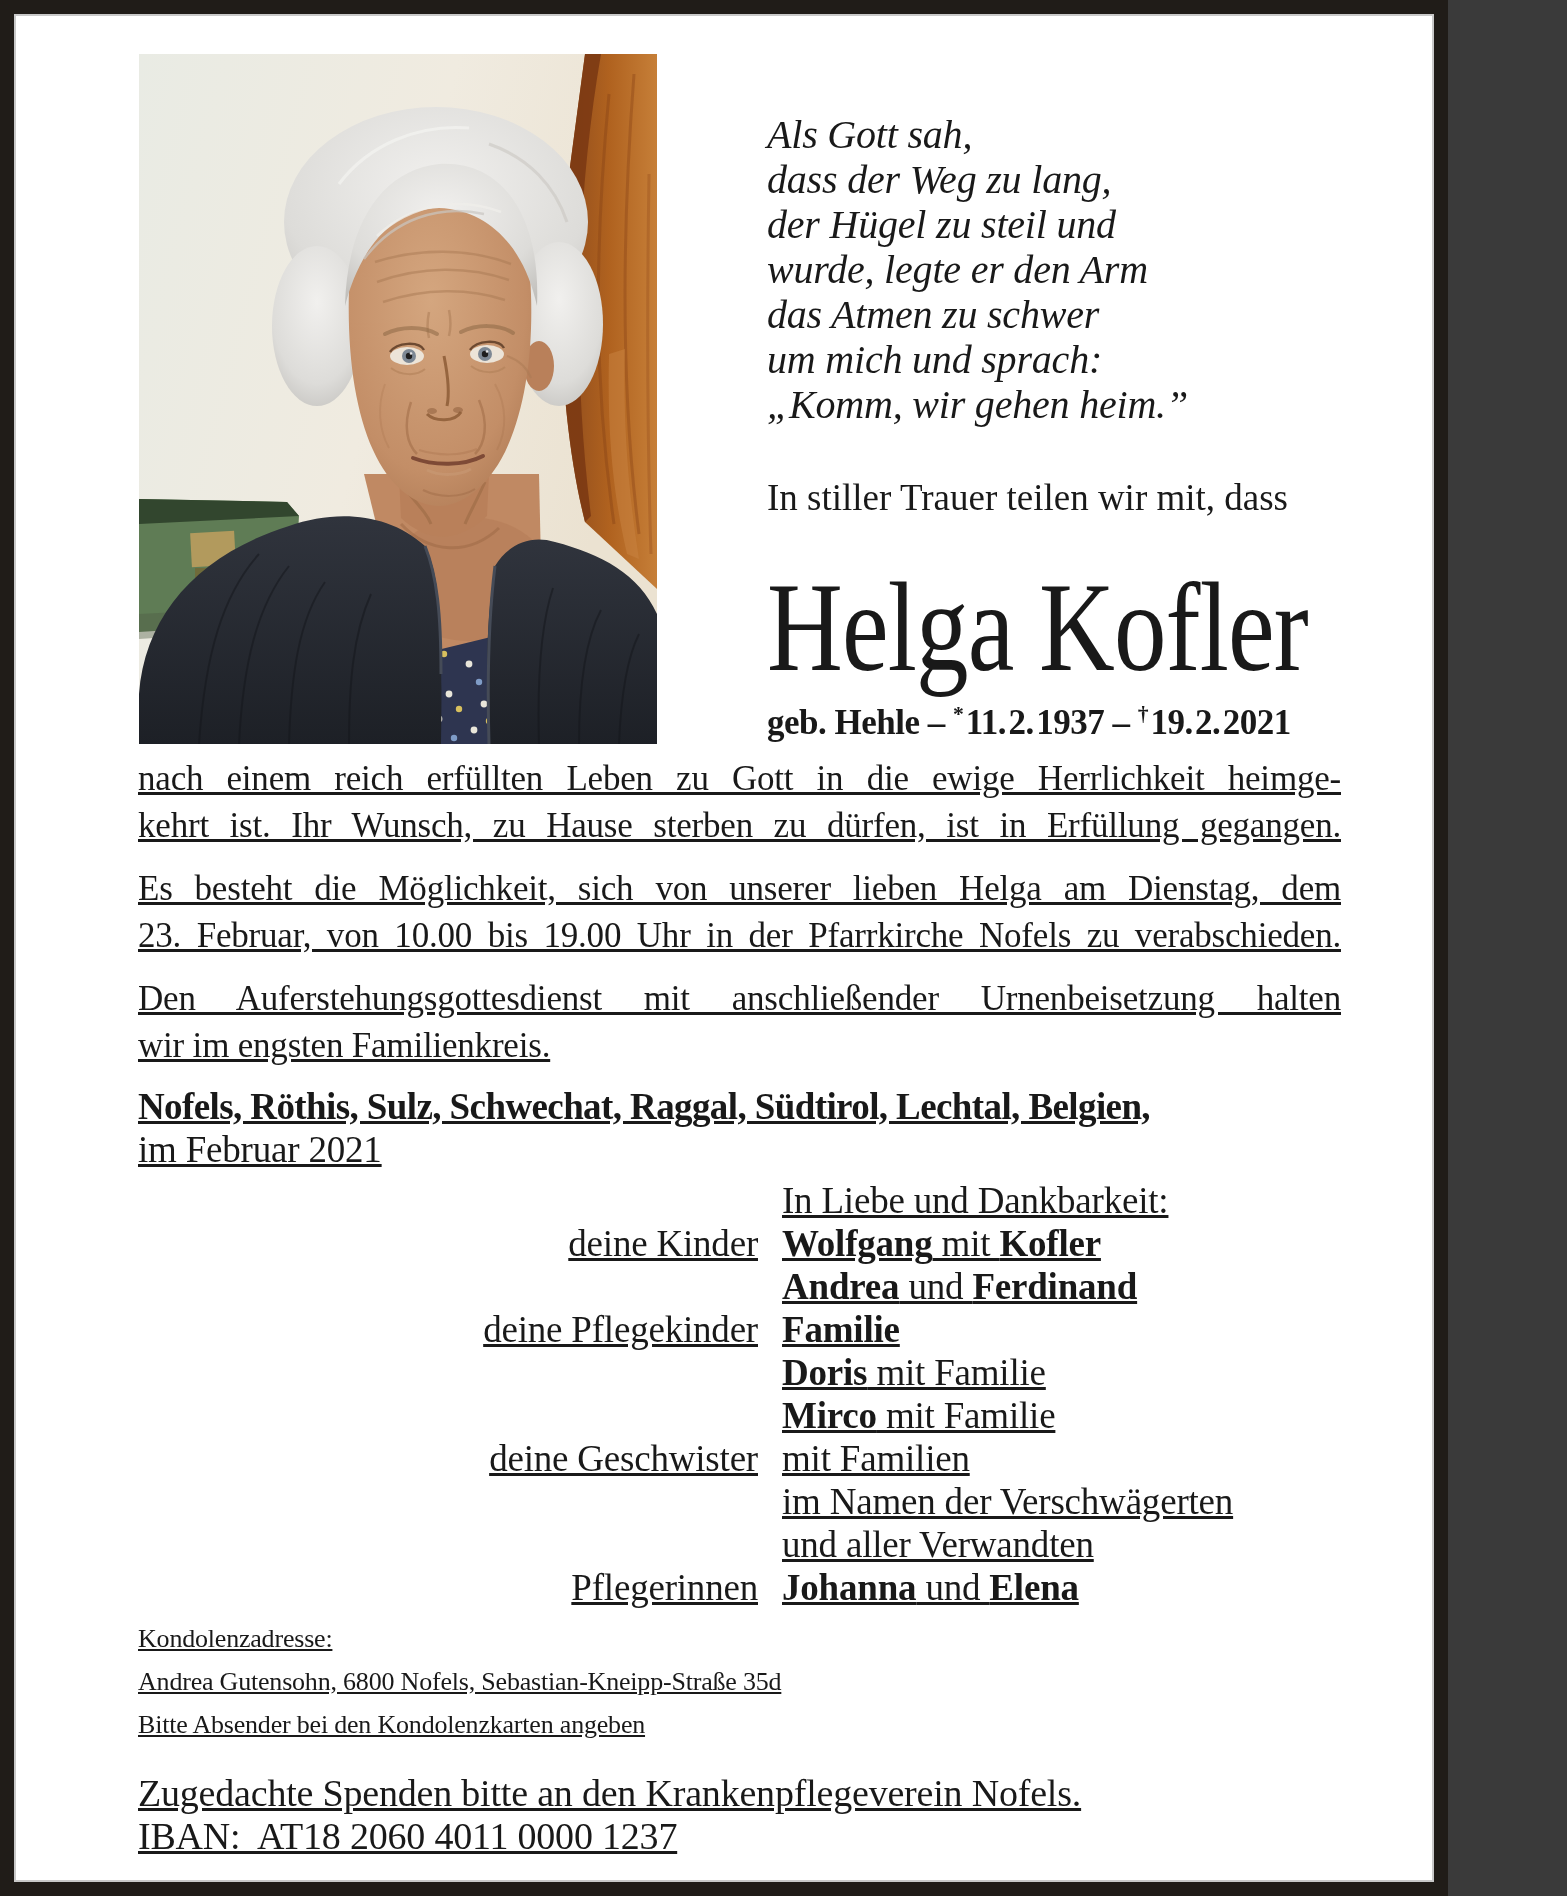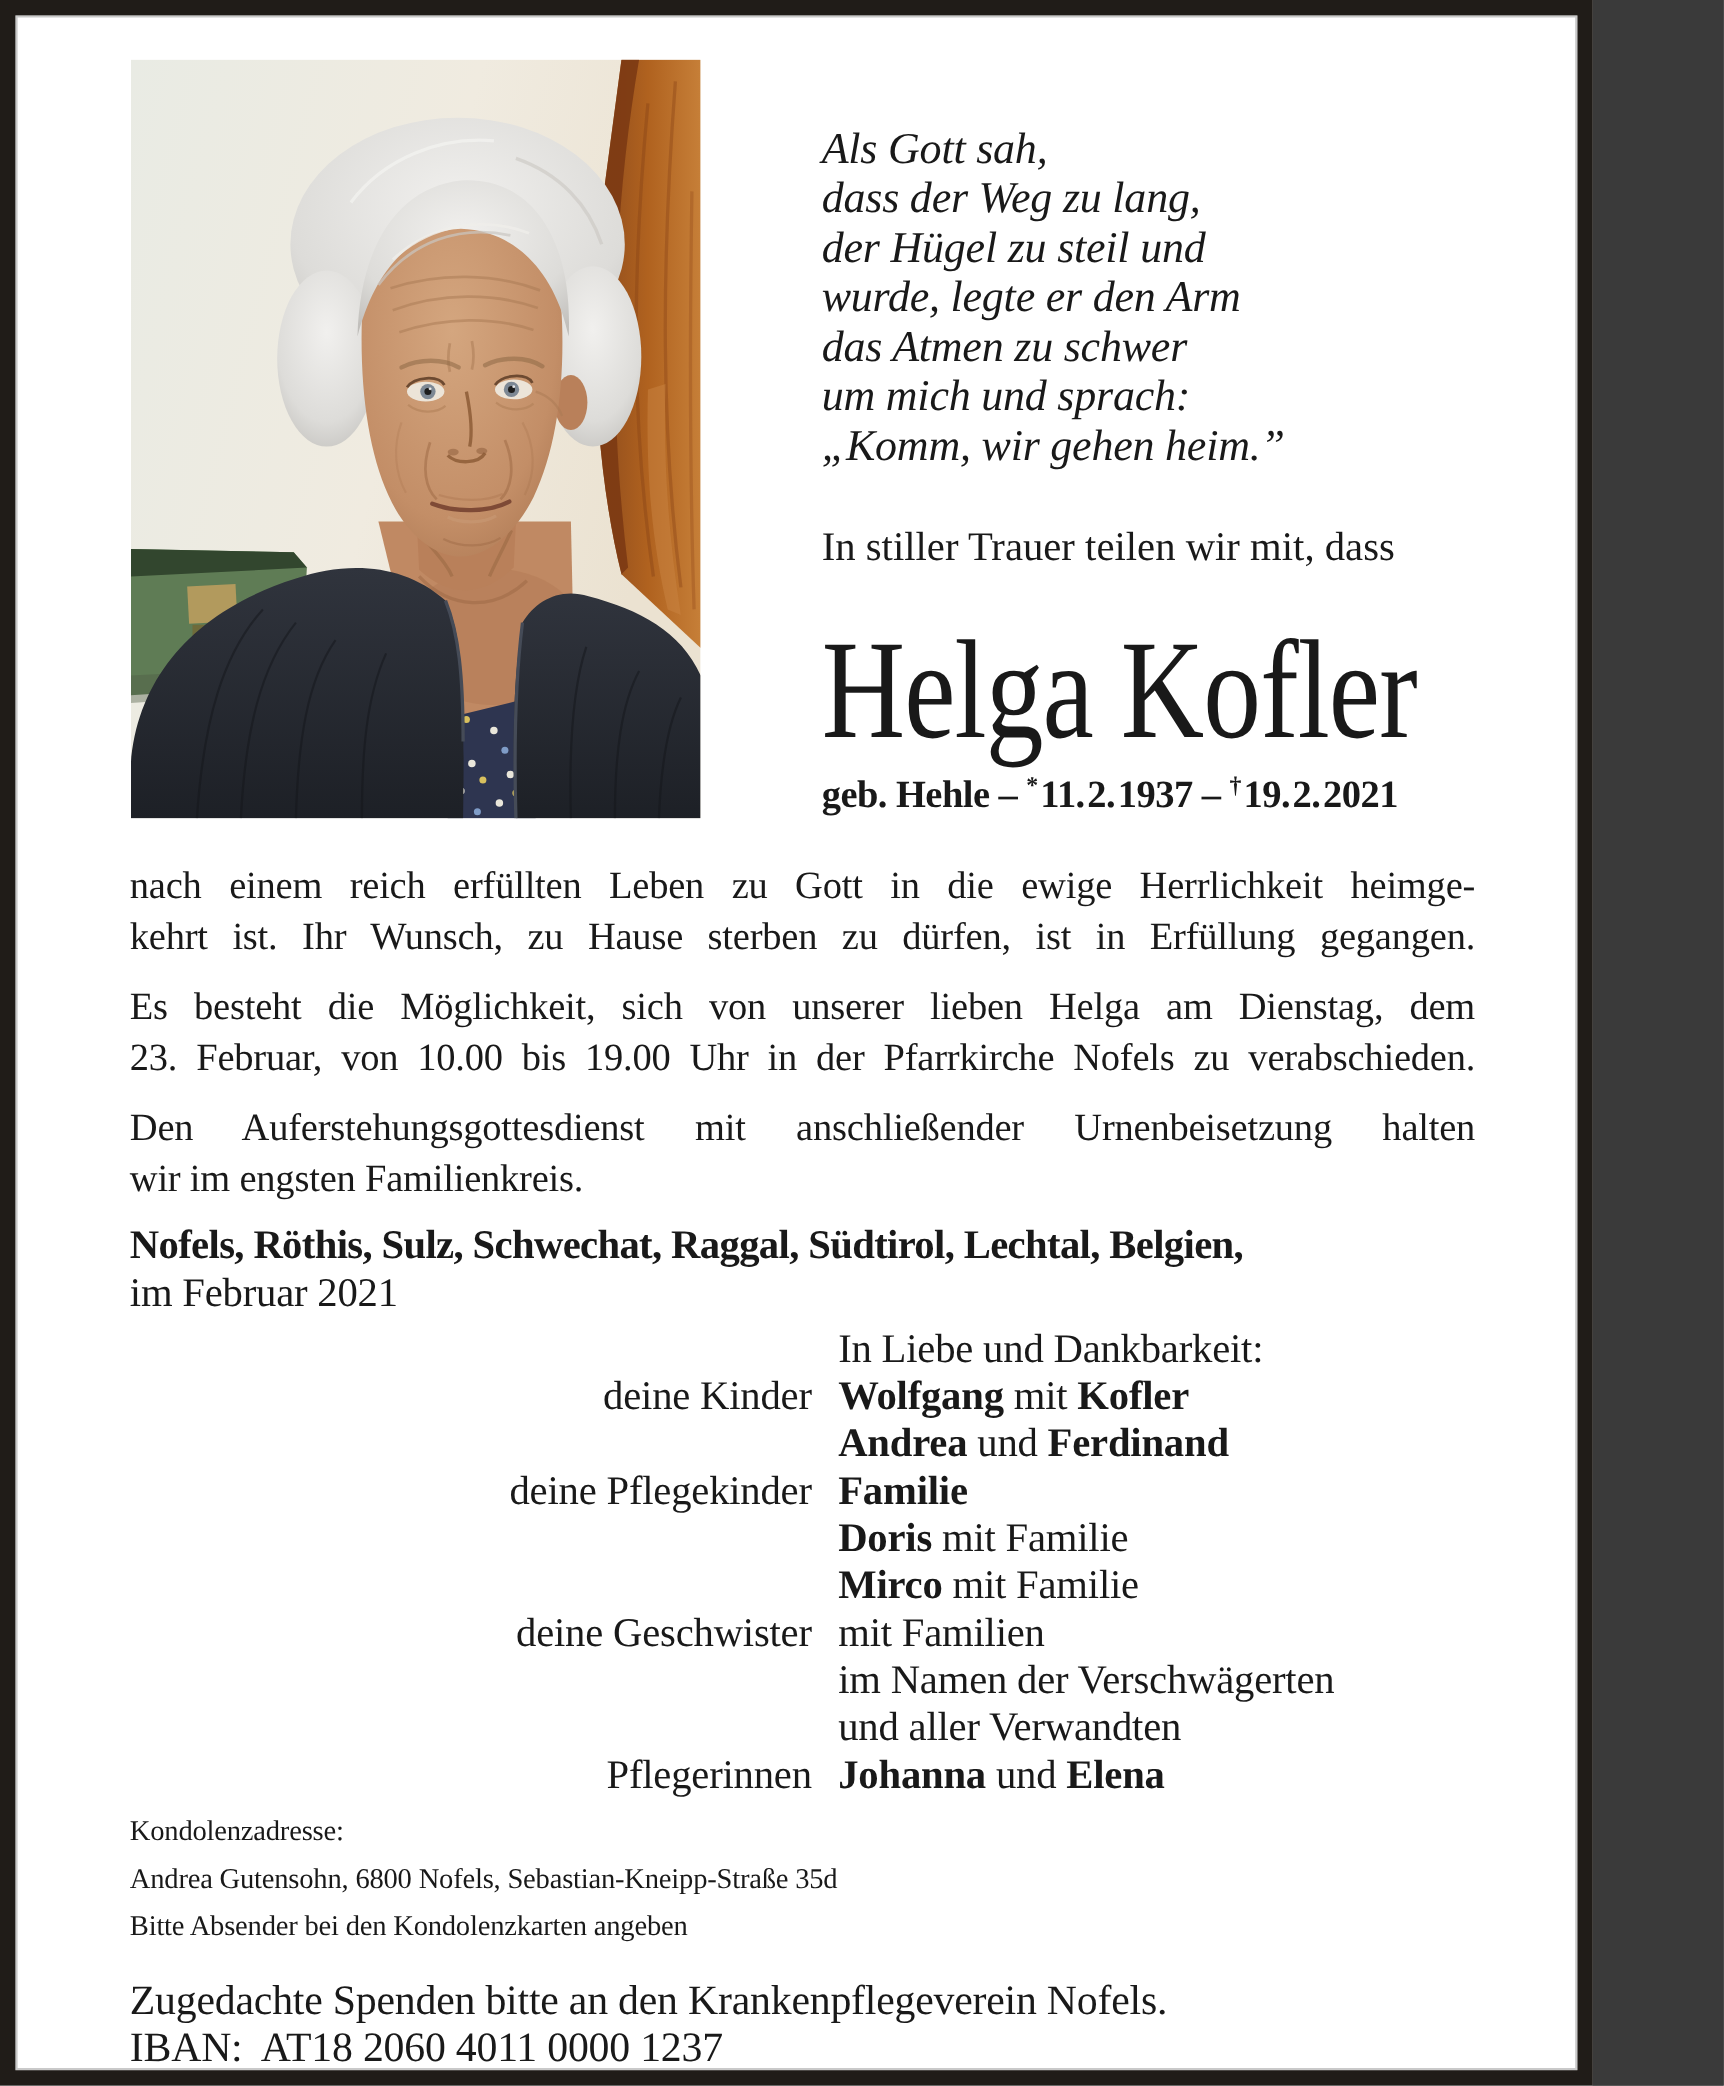--- a/index.html
+++ b/index.html
@@ -3,37 +3,38 @@
 <meta charset="utf-8">
 <style>
   html,body{margin:0;padding:0;background:#3a3a3a;}
   .frame{
     width:1448px;height:1896px;box-sizing:border-box;
     background:#ffffff;border:14px solid #201c18;
     box-shadow: inset 0 0 0 2px #c9c9c9;
     overflow:hidden;position:relative;
     font-family:"Liberation Serif","DejaVu Serif",serif;
     color:#191919;
+    padding-left:20px;
   }
   .page{padding:40px 93px 0 104px;}
   .top-row{display:flex;align-items:flex-start;}
   .photo-wrap{width:518px;height:690px;flex:none;margin-left:1px;overflow:hidden;}
   .photo-wrap svg{display:block;width:518px;height:690px;}
   .right-col{flex:1;margin-left:110px;min-width:0;}
   .poem{margin-top:58px;font-style:italic;font-size:40px;line-height:45px;letter-spacing:-0.2px;}
   .intro{margin-top:48px;font-size:37px;line-height:46px;}
   .name{
     margin-top:40px;font-size:128px;line-height:132px;font-weight:400;
     transform:scaleX(0.82);transform-origin:left center;white-space:nowrap;
     letter-spacing:-1px;
   }
   .geb{margin-top:8px;font-size:35px;line-height:44px;font-weight:700;letter-spacing:-0.5px;white-space:nowrap;}
   .b{font-weight:700;}
   .sup{vertical-align:super;font-size:62%;line-height:0;}
-  .body-block{margin-top:36px;}
+  .body-block{margin-top:10px;text-decoration:underline;}
   .para{font-size:35px;line-height:47px;letter-spacing:-0.2px;margin:0 0 16px 0;}
   .jline{text-align:justify;text-align-last:justify;}
   .jlast{text-align:left;text-align-last:left;}
   .places{margin-top:6px;font-size:37px;line-height:43px;font-weight:700;letter-spacing:-0.6px;white-space:nowrap;}
   .date-line{font-size:37px;line-height:43px;font-weight:400;letter-spacing:-0.2px;}
   .family{margin-top:8px;display:grid;grid-template-columns:620px 1fr;column-gap:24px;
           font-size:37px;line-height:43px;letter-spacing:-0.2px;}
   .fam-label{text-align:right;white-space:nowrap;}
   .fam-value{text-align:left;white-space:nowrap;}
   .condolence{margin-top:8px;font-size:26px;line-height:43px;letter-spacing:-0.2px;}

